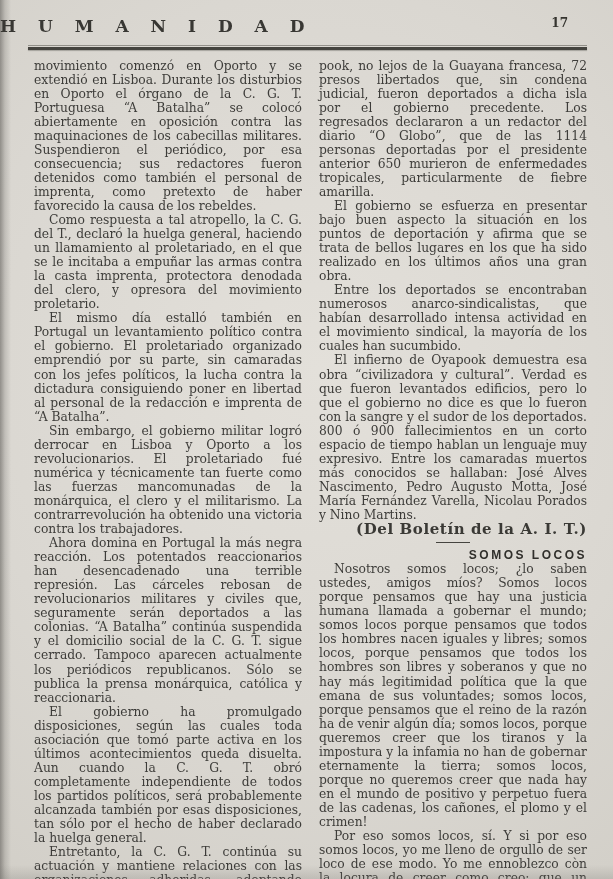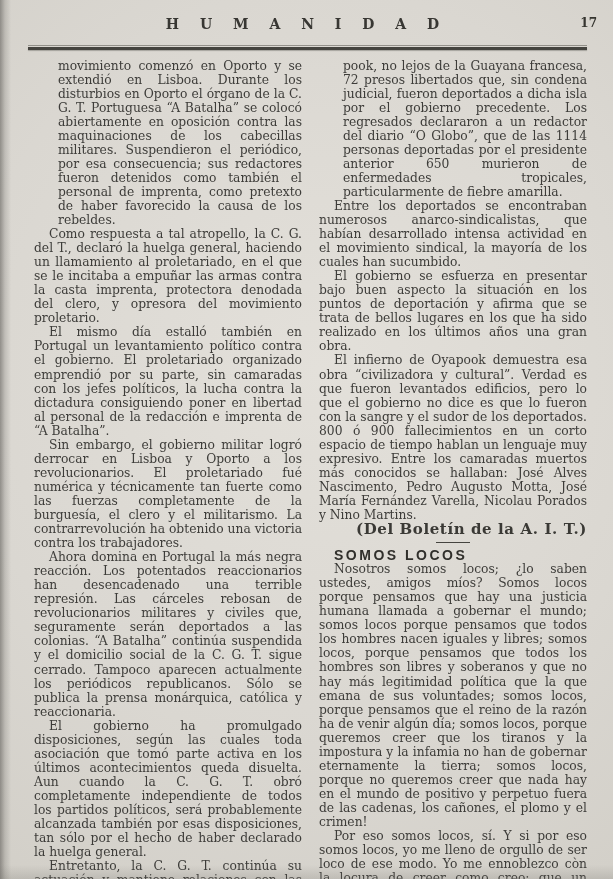--- a/index.html
+++ b/index.html
@@ -19,47 +19,47 @@
     background:linear-gradient(90deg, rgba(72,70,66,.50) 0%, rgba(72,70,66,.18) 45%, rgba(72,70,66,0) 100%);
     pointer-events:none;
   }
   .edge-bottom{
     position:absolute;left:0;right:0;bottom:0;height:14px;
     background:linear-gradient(0deg, rgba(110,108,102,.22), rgba(110,108,102,0));
     pointer-events:none;
   }
   .header{position:relative;height:26px;padding-top:16px;}
   .journal-title{
-    text-align:center;font-size:14px;font-weight:bold;letter-spacing:8px;
+    text-align:left;font-size:17px;font-weight:bold;letter-spacing:8px;
     color:#383733;
   }
   .page-number{
-    position:absolute;right:16px;top:16px;font-size:12px;font-weight:bold;color:#35342f;
+    position:absolute;right:45px;top:16px;font-size:12px;font-weight:bold;color:#35342f;
   }
   .header-rule{margin:3px 26px 0 28px;}
   .header-rule .thin{height:1px;background:rgba(90,88,80,.55);}
   .header-rule .thick{height:2.5px;background:#45443f;margin-top:1px;box-shadow:0 1px 1px rgba(69,68,63,.35);}
   .columns{
     display:flex;gap:17px;
     padding:9px 26px 0 34px;
     font-size:12.3px;line-height:14.05px;text-align:justify;
   }
   .col{flex:1 1 0;min-width:0;}
   .col p{margin:0;text-indent:15px;}
-  .col p.cont{text-indent:0;margin-left:24px;}
+  .col p.cont{text-indent:0;}
   .attribution{
     text-align:right;font-size:15px;letter-spacing:.6px;font-weight:bold;
     color:#3a3935;margin-top:1px;text-indent:0;
   }
   .section-divider{
     width:34px;height:0;border-top:1.6px solid #45443f;margin:6px auto 5px auto;
   }
   .center-heading{
     font-family:"Liberation Sans","DejaVu Sans",sans-serif;
-    text-align:left;font-weight:bold;font-size:14px;letter-spacing:2.5px;
+    text-align:right;font-weight:bold;font-size:12px;letter-spacing:2.5px;
     color:#302f2b;margin:0 0 6px 0;text-indent:0;
   }
 </style>
 </head>
 <body>
 
 <div class="page">
   <div class="edge-left"></div>
 
   <div class="header">
@@ -70,31 +70,31 @@
     <div class="thin"></div>
     <div class="thick"></div>
   </div>
 
   <div class="columns">
 
     <div class="col">
       <p class="cont">movimiento comenzó en Oporto y se extendió en Lisboa. Durante los disturbios en Oporto el órgano de la C. G. T. Portuguesa “A Batalha” se colocó abiertamente en oposición contra las maquinaciones de los cabecillas militares. Suspendieron el periódico, por esa consecuencia; sus redactores fueron detenidos como también el personal de imprenta, como pretexto de haber favorecido la causa de los rebeldes.</p>
       <p>Como respuesta a tal atropello, la C. G. del T., declaró la huelga general, haciendo un llamamiento al proletariado, en el que se le incitaba a empuñar las armas contra la casta imprenta, protectora denodada del clero, y opresora del movimiento proletario.</p>
       <p>El mismo día estalló también en Portugal un levantamiento político contra el gobierno. El proletariado organizado emprendió por su parte, sin camaradas con los jefes políticos, la lucha contra la dictadura consiguiendo poner en libertad al personal de la redacción e imprenta de “A Batalha”.</p>
-      <p>Sin embargo, el gobierno militar logró derrocar en Lisboa y Oporto a los revolucionarios. El proletariado fué numérica y técnicamente tan fuerte como las fuerzas completamente de la burguesía, el clero y el militarismo. La contrarrevolución ha obtenido una victoria contra los trabajadores.</p>
+      <p>Sin embargo, el gobierno militar logró derrocar en Lisboa y Oporto a los revolucionarios. El proletariado fué numérica y técnicamente tan fuerte como las fuerzas mancomunadas de la monárquica, el clero y el militarismo. La contrarrevolución ha obtenido una victoria contra los trabajadores.</p>
       <p>Ahora domina en Portugal la más negra reacción. Los potentados reaccionarios han desencadenado una terrible represión. Las cárceles rebosan de revolucionarios militares y civiles que, seguramente serán deportados a las colonias. “A Batalha” continúa suspendida y el domicilio social de la C. G. T. sigue cerrado. Tampoco aparecen actualmente los periódicos republicanos. Sólo se publica la prensa monárquica, católica y reaccionaria.</p>
       <p>El gobierno ha promulgado disposiciones, según las cuales toda asociación que tomó parte activa en los últimos acontecimientos queda disuelta. Aun cuando la C. G. T. obró completamente independiente de todos los partidos políticos, será probablemente alcanzada también por esas disposiciones, tan sólo por el hecho de haber declarado la huelga general.</p>
       <p>Entretanto, la C. G. T. continúa su actuación y mantiene relaciones con las organizaciones adheridas, adoptando todas las medidas de prudencia que los momentos exigen, pero sin abdicar de sus fines ni colaborar con ningún partido político, ya sea rojo o negro.</p>
 
     </div>
 
     <div class="col">
       <p class="cont">pook, no lejos de la Guayana francesa, 72 presos libertados que, sin condena judicial, fueron deportados a dicha isla por el gobierno precedente. Los regresados declararon a un redactor del diario “O Globo”, que de las 1114 personas deportadas por el presidente anterior 650 murieron de enfermedades tropicales, particularmente de fiebre amarilla.</p>
+      <p>El gobierno se esfuerza en presentar bajo buen aspecto la situación en los puntos de deportación y afirma que se trata de bellos lugares en los que ha sido realizado en los últimos años una gran obra.</p>
       <p>Entre los deportados se encontraban numerosos anarco-sindicalistas, que habían desarrollado intensa actividad en el movimiento sindical, la mayoría de los cuales han sucumbido.</p>
-      <p>El gobierno se esfuerza en presentar bajo buen aspecto la situación en los puntos de deportación y afirma que se trata de bellos lugares en los que ha sido realizado en los últimos años una gran obra.</p>
       <p>El infierno de Oyapook demuestra esa obra “civilizadora y cultural”. Verdad es que fueron levantados edificios, pero lo que el gobierno no dice es que lo fueron con la sangre y el sudor de los deportados. 800 ó 900 fallecimientos en un corto espacio de tiempo hablan un lenguaje muy expresivo. Entre los camaradas muertos más conocidos se hallaban: José Alves Nascimento, Pedro Augusto Motta, José María Fernández Varella, Nicolau Porados y Nino Martins.</p>
       <p class="attribution">(Del Boletín de la A. I. T.)</p>
       <div class="section-divider"></div>
       <p class="center-heading">SOMOS LOCOS</p>
       <p>Nosotros somos locos; ¿lo saben ustedes, amigos míos? Somos locos porque pensamos que hay una justicia humana llamada a gobernar el mundo; somos locos porque pensamos que todos los hombres nacen iguales y libres; somos locos, porque pensamos que todos los hombres son libres y soberanos y que no hay más legitimidad política que la que emana de sus voluntades; somos locos, porque pensamos que el reino de la razón ha de venir algún día; somos locos, porque queremos creer que los tiranos y la impostura y la infamia no han de gobernar eternamente la tierra; somos locos, porque no queremos creer que nada hay en el mundo de positivo y perpetuo fuera de las cadenas, los cañones, el plomo y el crimen!</p>
       <p>Por eso somos locos, sí. Y si por eso somos locos, yo me lleno de orgullo de ser loco de ese modo. Yo me ennoblezco còn la locura de creer como creo: que un sepulcro está cavado ya para los tiranos argentinos, que la libertad viene, que el reinado del pueblo se acerca, que una grande época va a comenzar...</p>
 
     </div>
 
   </div>

